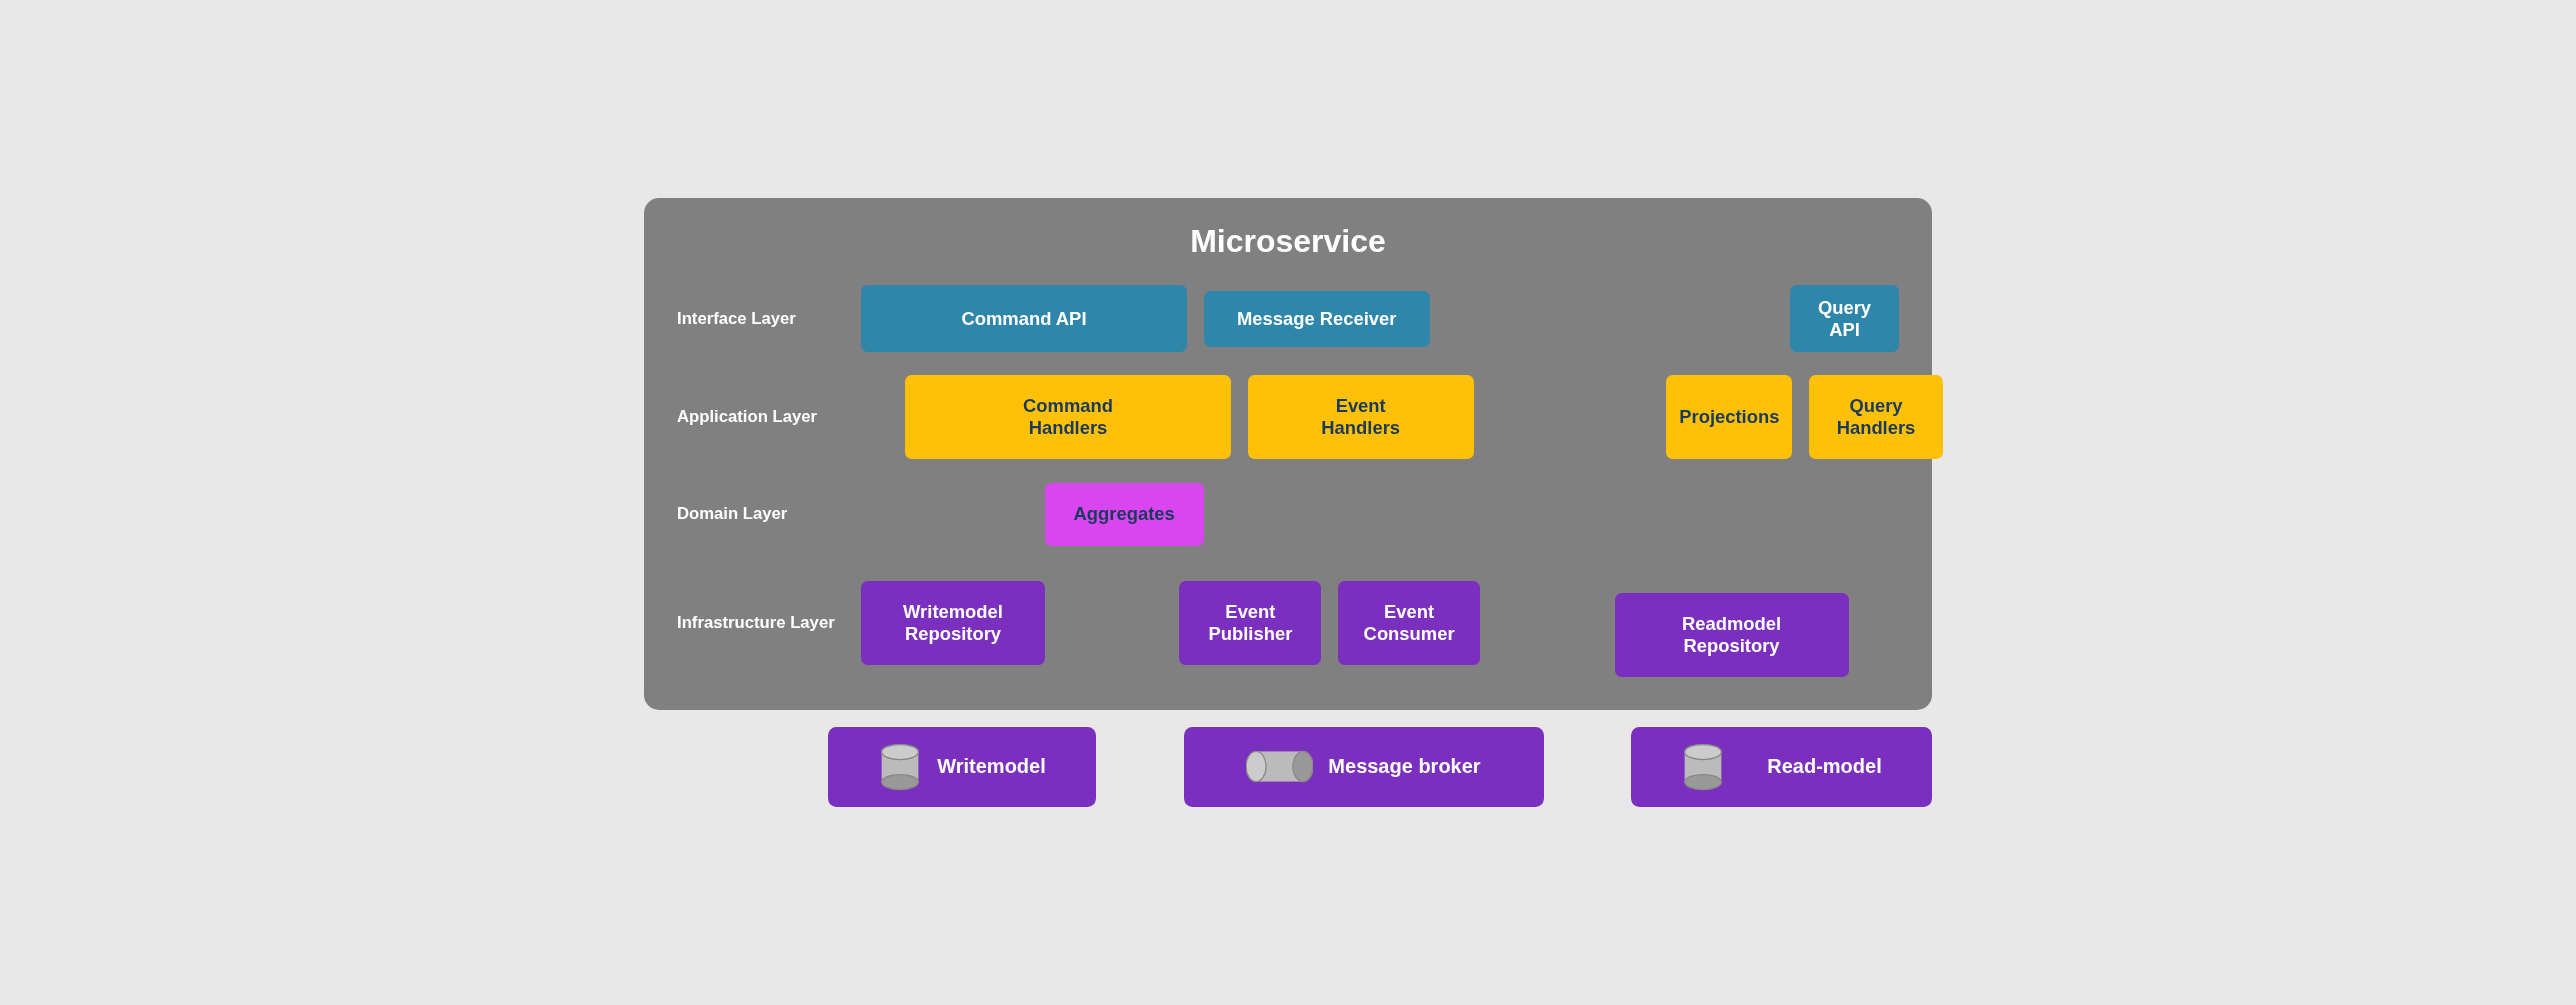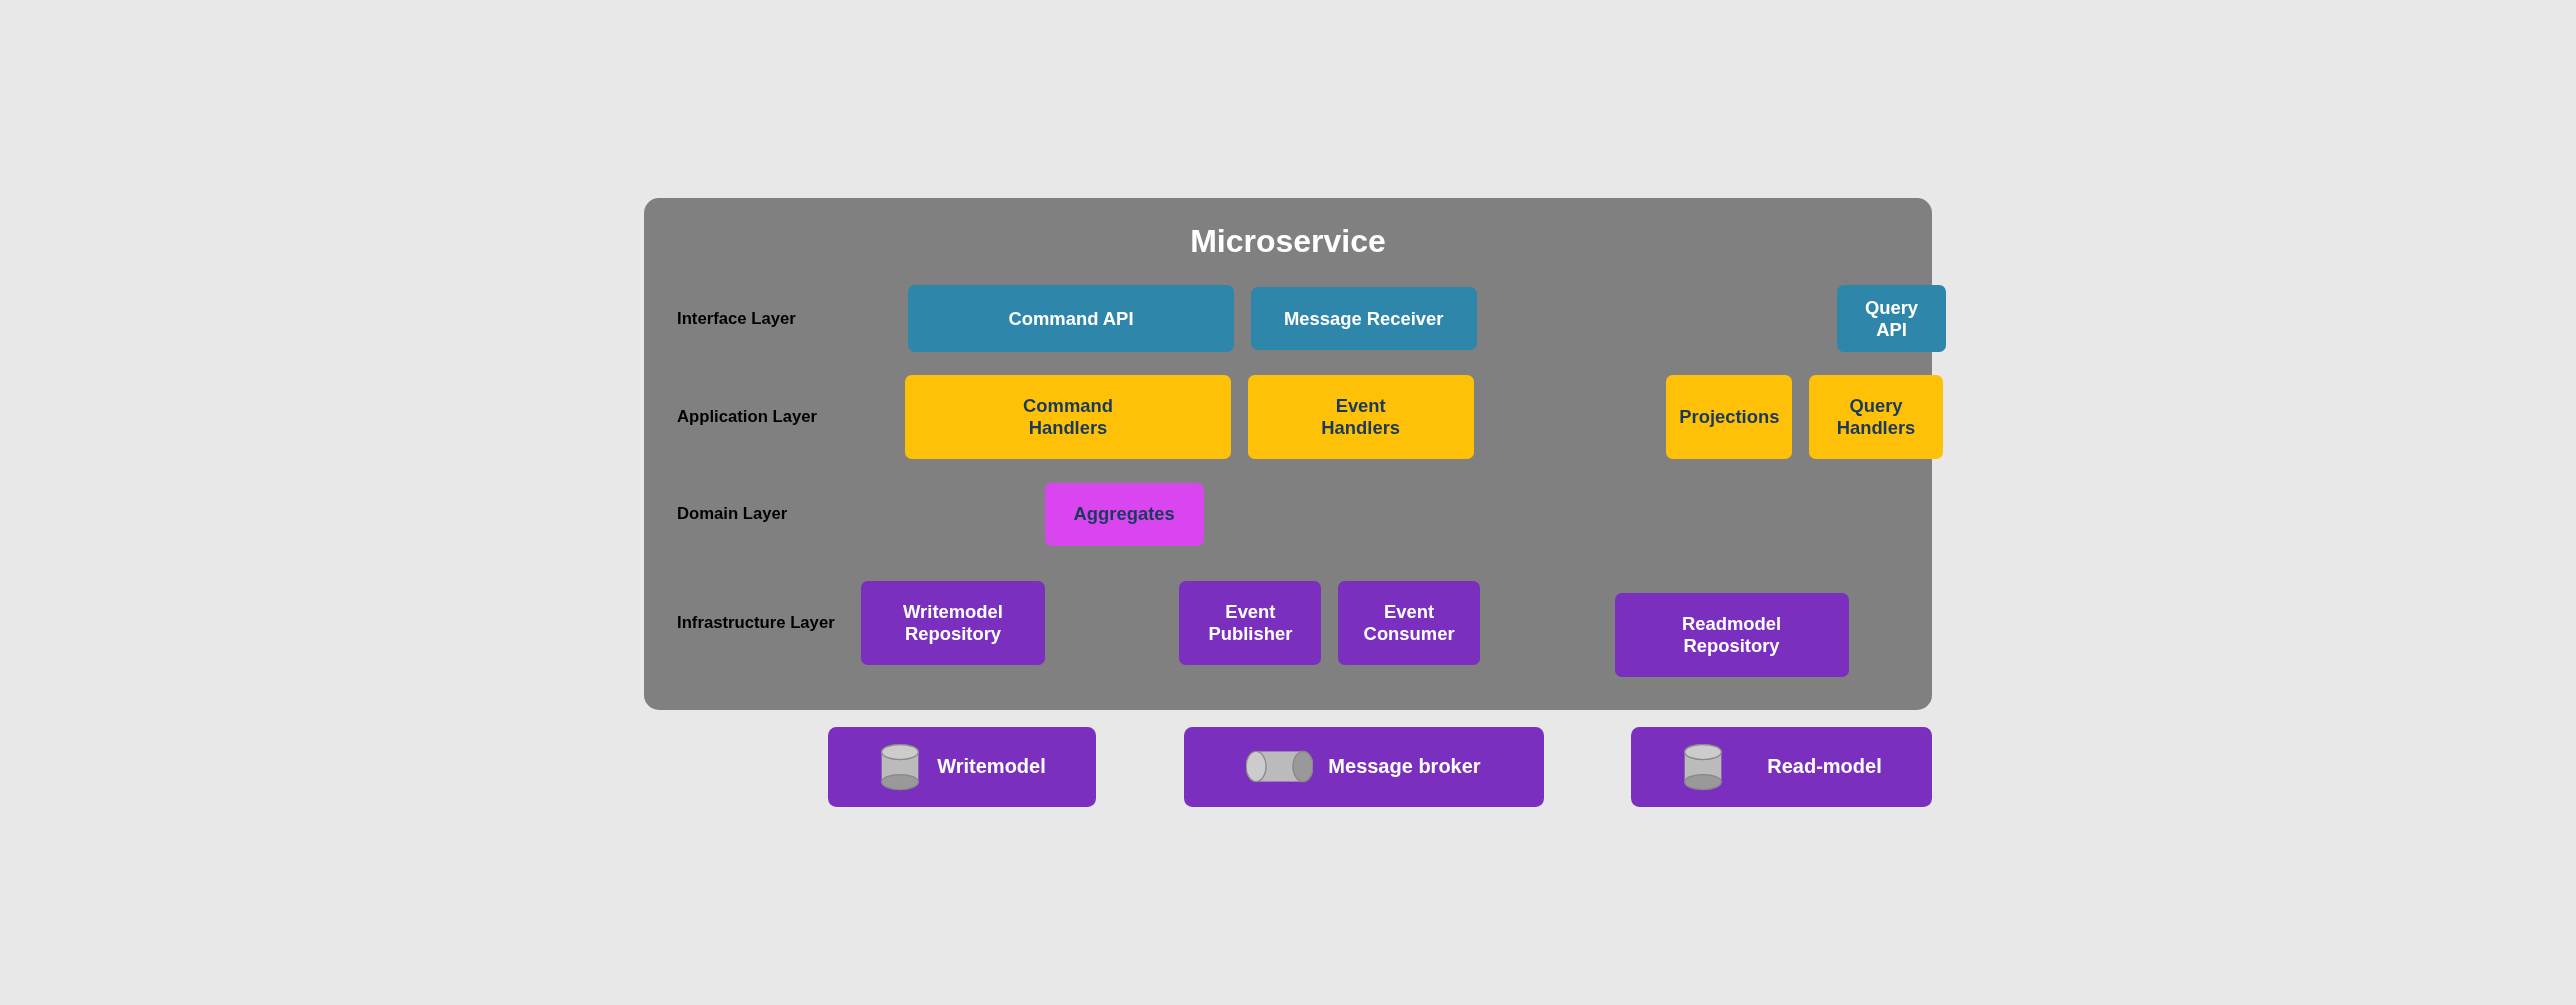--- a/index.html
+++ b/index.html
@@ -32,21 +32,21 @@
       margin-bottom: 25px;
     }
     .grid-layout {
       display: grid;
       grid-template-columns: 184px 1fr;
       row-gap: 23.4px;
     }
     .layer-label {
       display: flex;
       align-items: center;
-      color: #000000;
+      color: #ffffff;
       font-size: 16.7px;
       font-weight: bold;
       padding-right: 16.7px;
     }
     .layer-content {
       display: flex;
       flex-direction: row;
       align-items: center;
       gap: 16.7px;
     }
@@ -96,21 +96,21 @@
       border-radius: 6.7px;
       display: flex;
       align-items: center;
       justify-content: center;
       font-size: 18.4px;
       font-weight: 600;
       text-align: center;
       padding: 15px 20px;
     }
     .cmd-api { width: 326px; height: 67px; }
-    .msg-rcv { width: 226px; height: 63px; }
+    .msg-rcv { width: 226px; height: 56px; }
     .query-api { width: 109px; height: 67px; }
     .cmd-handlers { width: 326px; height: 84px; }
     .evt-handlers { width: 226px; height: 84px; }
     .projections { width: 126px; height: 84px; }
     .query-handlers { width: 134px; height: 84px; }
     .aggregates { width: 159px; height: 63px; }
     .wm-repo { width: 184px; height: 84px; }
     .evt-pub { width: 142px; height: 84px; }
     .evt-con { width: 142px; height: 84px; }
     .rm-repo { width: 234px; height: 84px; }
@@ -142,21 +142,20 @@
     
     .db-icon { width: 44px; height: 50px; }
     .broker-icon { width: 67px; height: 37px; }
 
     
     .interface-row {
       display: flex;
       align-items: center;
       gap: 16.7px;
       width: 100%;
-      margin-left: 47px;
     }
     .app-row {
       display: flex;
       align-items: center;
       gap: 16.7px;
       width: 100%;
       margin-left: 44px;
     }
     .domain-row {
       display: flex;

